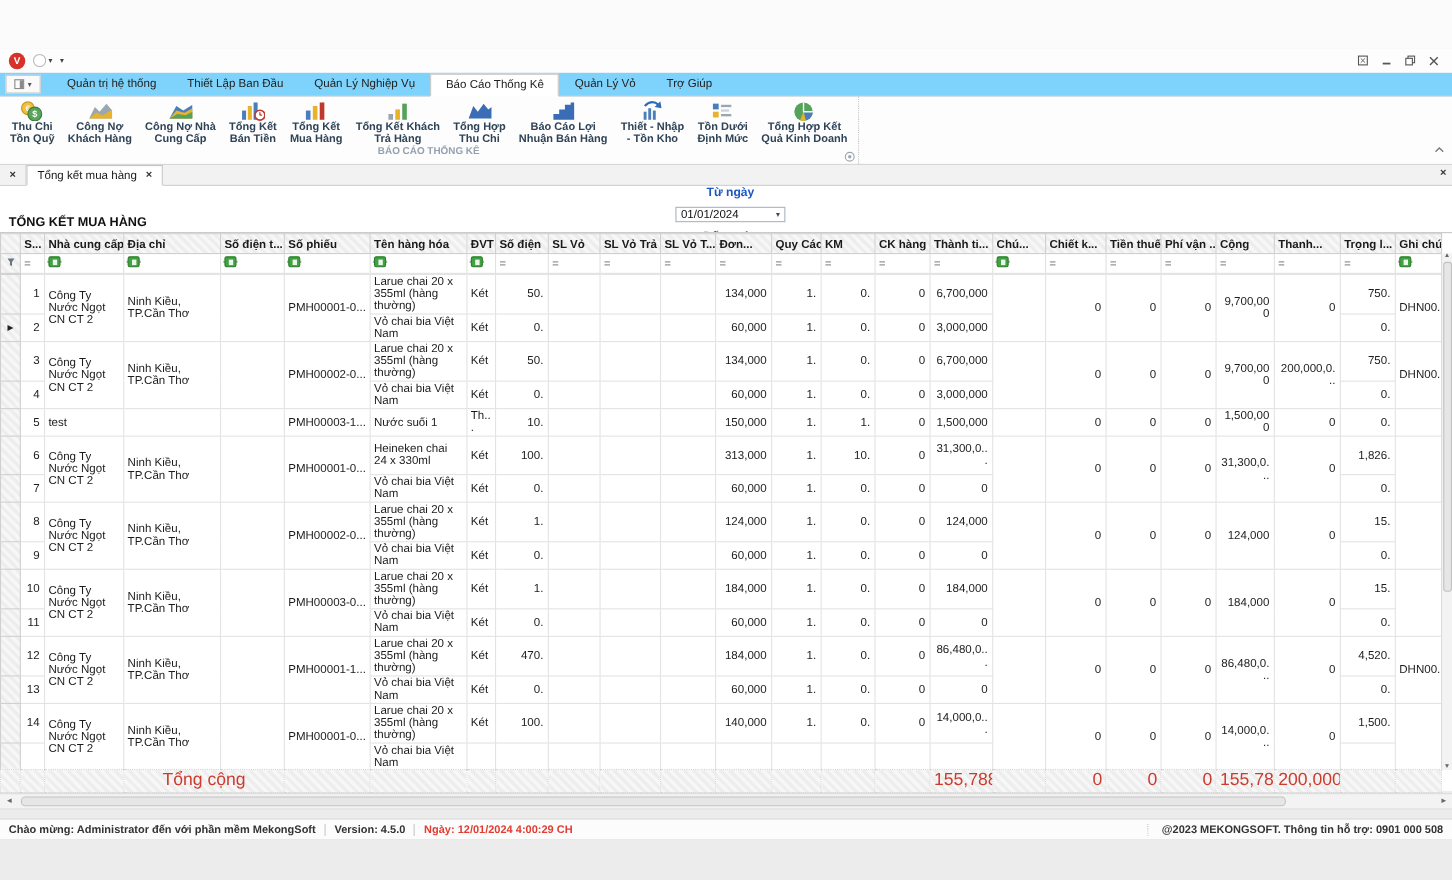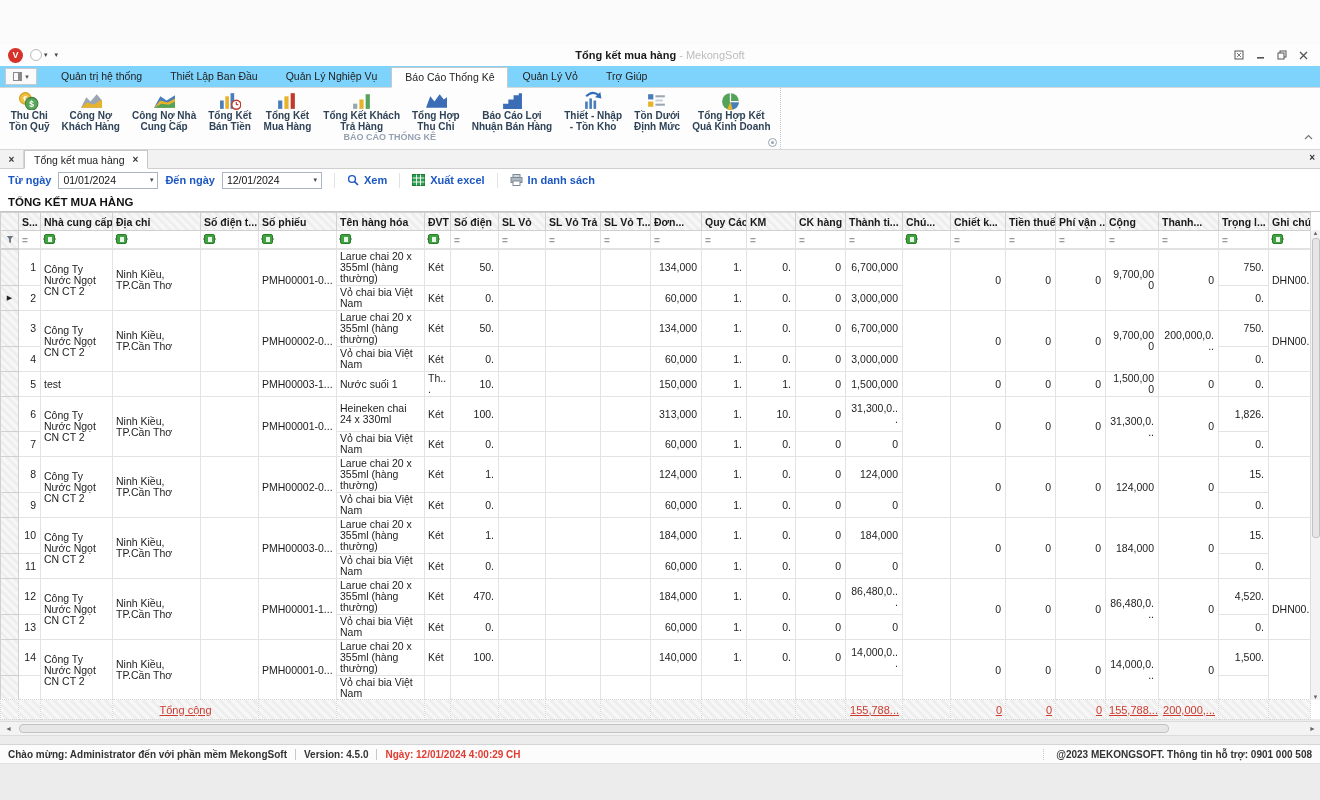--- a/index.html
+++ b/index.html
@@ -49,21 +49,21 @@
   
   .docstrip { height:19px; background:#f2f2f2; border-bottom:1px solid #cfcfcf; display:flex; align-items:stretch; position:relative; }
   .doc-x { width:24px; display:flex; align-items:center; justify-content:center; font-size:10px; font-weight:bold; color:#333;
            border-right:1px solid #d6d6d6; background:#f2f2f2; }
   .doctab { background:#fff; border:1px solid #c6c6c6; border-bottom-color:#fff; margin-bottom:-1px; display:flex; align-items:center;
             gap:8px; padding:0 9px; font-size:10.5px; color:#1a1a1a; }
   .doctab .x { font-size:10px; font-weight:bold; color:#333; }
   .docstrip-right-x { position:absolute; right:5px; top:2px; font-size:10px; font-weight:bold; color:#333; }
 
   
-  .filterbar { height:22px; background:#fff; display:flex; align-items:center; padding-left:8px; font-size:11px; gap:7px; }
+  .filterbar { height:22px; background:#fff; display:flex; align-items:center; padding-left:8px; font-size:11px; gap:7px;flex-direction:column; }
   .flabel { color:#1b57c2; font-weight:bold; }
   .combo { width:100px; height:17px; border:1px solid #a9b4c4; background:#fff; display:flex; align-items:center;
            font-size:10.5px; padding-left:4px; color:#111; }
   .combo .arr { margin-left:auto; font-size:7px; color:#445; padding:0 4px; }
   .vsep { width:1px; height:15px; background:#e2e2e2; margin:0 5px; }
   .act-btn { display:flex; align-items:center; gap:5px; color:#1b57c2; font-weight:bold; font-size:11px; cursor:default; }
 
   
   .report-title { height:20px; background:#fff; font-size:11.5px; font-weight:bold; color:#111; padding:5px 0 0 8px; }
   .gridwrap { position:relative; height:508px; background:#fff; border-top:1px solid #c6c6c6; }
@@ -77,22 +77,22 @@
           box-shadow:-5px 0 0 -4px #aaa, 5px 0 0 -4px #aaa; }
   .fabc i { position:absolute; left:3px; top:2px; width:4px; height:5px; background:#eaf6ea; }
   .gbody { height:450px; overflow:hidden; }
   table.grid td.c { border:1px solid #e3e3e3; padding:1px 3px; vertical-align:middle; line-height:11px; color:#1c1c1c;
                     overflow:hidden; word-wrap:break-word; }
   td.num { text-align:right; padding-right:4px !important; }
   td.ind { background:repeating-linear-gradient(45deg,#f7f7f7 0 3px,#ededed 3px 6px); border:1px solid #d0d0d0 !important;
            text-align:center; font-size:7px; color:#222; padding:0 !important; }
   tr.gtop td { border-top:1px solid #cfcfcf; }
   tr.rp td { height:35px; } tr.rv td { height:25px; } tr.rs td { height:19px; }
-  table.gfoot td { border:1px dotted #d4d4d4; height:20px; padding:1px 3px; color:#cd3b2e; font-size:11px;
-                   background:repeating-linear-gradient(45deg,#f7f7f7 0 3px,#ededed 3px 6px); white-space:nowrap; overflow:hidden;text-decoration:underline; }
+  table.gfoot td { border:1px dotted #d4d4d4; height:20px; padding:1px 3px; color:#cd3b2e; font-size:16px;
+                   background:repeating-linear-gradient(45deg,#f7f7f7 0 3px,#ededed 3px 6px); white-space:nowrap; overflow:hidden; }
   table.gfoot td.lab { text-align:center; }
 
   
   .vscroll { position:absolute; right:0; top:18px; width:10px; height:470px; background:#f3f3f3; border-left:1px solid #dcdcdc;
              display:flex; flex-direction:column; align-items:center; font-size:6px; color:#666; }
   .vscroll .thumb { width:8px; height:300px; margin-top:2px; background:#e6e6e6; border:1px solid #c2c2c2; border-radius:3px; }
   .hscrollbar { height:15px; margin-top:2px; background:#f3f3f3; border-top:1px solid #dcdcdc; border-bottom:1px solid #dcdcdc;
                 position:relative; display:flex; align-items:center; font-size:7px; color:#666; }
   .hscrollbar .la { padding:0 5px; } .hscrollbar .ra { position:absolute; right:4px; }
   .hscrollbar .thumb { height:9px; width:1150px; margin-left:2px; background:#e6e6e6; border:1px solid #c2c2c2; border-radius:4px; }
@@ -111,23 +111,20 @@
 <div class="top-strip"></div>
 
 <div class="titlebar">
   <div class="qat">
     <div class="logo">V</div>
     <div style="display:flex;align-items:center;gap:2px;">
       <span class="qat-circle"></span>
       <span class="qat-arrow">▾</span>
     </div>
     <span class="qat-arrow">▾</span>
-  </div>
-  <div class="tb-title">
-    <b>Tổng kết mua hàng</b><span class="suffix"> - MekongSoft</span>
   </div>
   <div class="winbtns">
     <span>
       <svg width="10" height="10" viewBox="0 0 10 10">
           <rect x="1" y="1" width="8" height="8" fill="none" stroke="#555"></rect>
           <path d="M3,3 L7,7 M7,3 L3,7" stroke="#555" stroke-width="0.8"></path>
         </svg>
     </span>
     <span>
       <svg width="9" height="9" viewBox="0 0 9 9">

